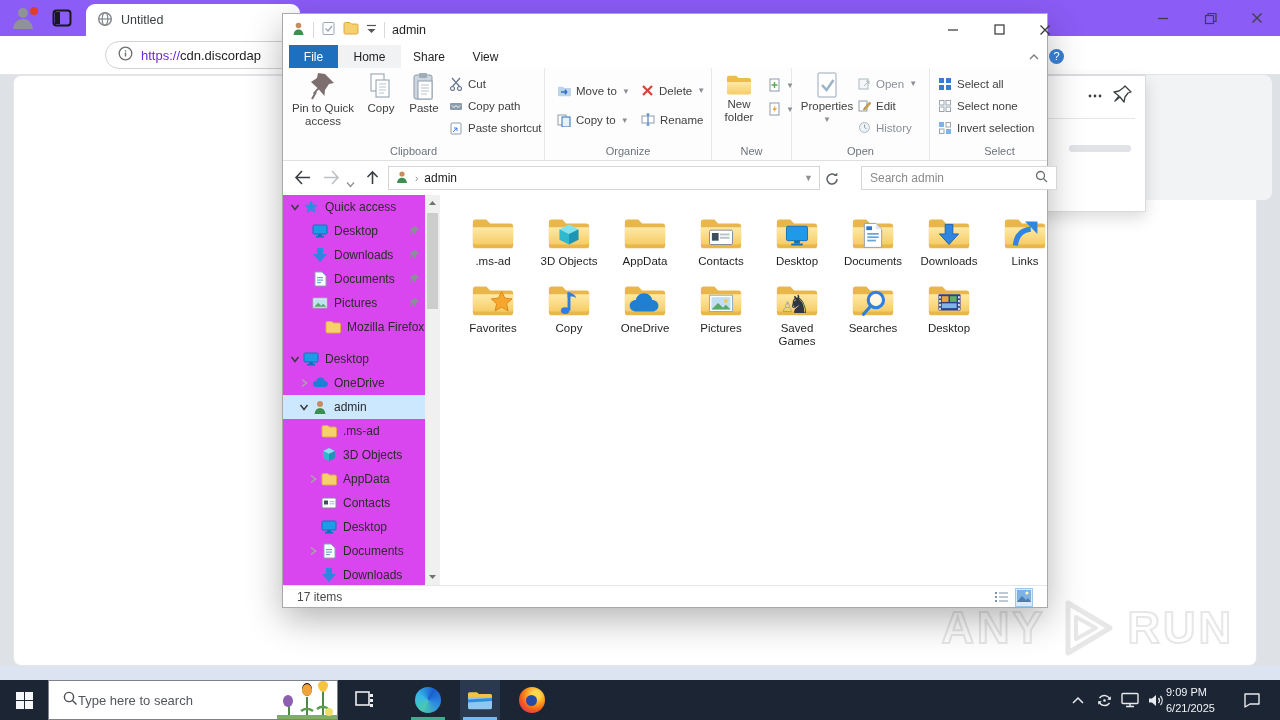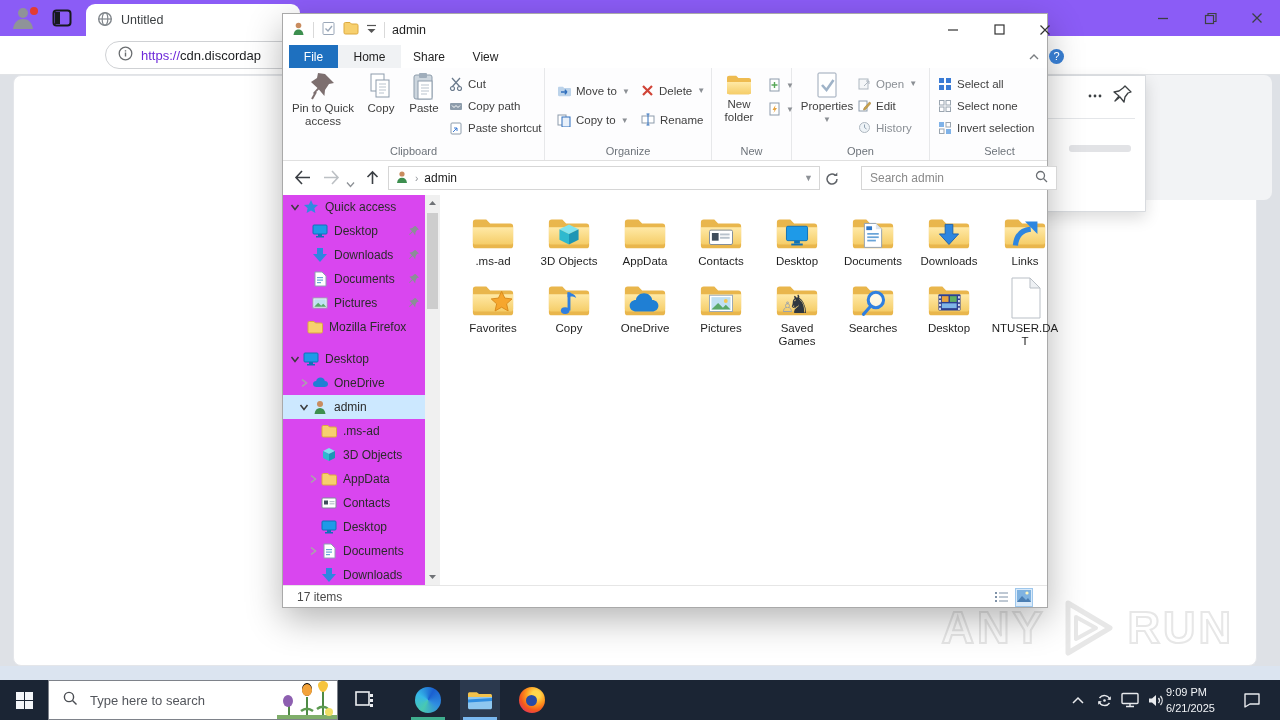--- a/index.html
+++ b/index.html
@@ -45,21 +45,21 @@
 .spin{position:absolute;right:5px;top:6px}
 .mainarea{position:absolute;left:157px;top:181px;width:629px;height:390px;overflow:hidden}
 .tiles{position:absolute;left:15px;top:10px;width:612px;display:flex;flex-wrap:wrap;align-content:flex-start}
 .tile{width:76px;margin-bottom:4px;display:flex;flex-direction:column;align-items:center}
 .tico{height:48px;display:flex;align-items:flex-end;justify-content:center}
 .tlab{margin-top:2px;font-size:11.5px;line-height:13px;color:#1f1f1f;text-align:center;max-width:70px;overflow-wrap:anywhere}
 .estatus{position:absolute;left:0;top:571px;width:100%;height:22px;border-top:1px solid #e6e6e6;background:#fff;font-size:12px;color:#4a4a4a}
 
 .taskbar{position:absolute;left:0;top:680px;width:1280px;height:40px;background:#1b2534;z-index:60}
 .tkbtn{position:absolute;top:0;width:40px;height:40px;display:flex;align-items:center;justify-content:center}
-.tksearch{position:absolute;left:48px;top:0;width:290px;height:40px;background:#fff;border:1px solid #7e828a;display:flex;align-items:center;padding-left:14px;gap:12px;font-size:13px;color:#53565c}
+.tksearch{position:absolute;left:48px;top:0;width:290px;height:40px;background:#fff;border:1px solid #7e828a;display:flex;align-items:center;padding-left:14px;gap:0;font-size:13px;color:#53565c}
 .tray{position:absolute;top:0;height:40px;display:flex;align-items:center;justify-content:center}
 .clock{position:absolute;left:1166px;top:4px;width:52px;height:32px;color:#f2f4f7;font-size:11px;text-align:left;line-height:16px}
 </style>
 </head>
 <body>
 
 <svg width="0" height="0" style="position:absolute">
     <defs>
 <linearGradient id="fg" x1="0" y1="0" x2="0" y2="1">
         <stop offset="0" stop-color="#ffe9a6"></stop>
@@ -499,21 +499,21 @@
           <span class="sic"><svg width="16" height="16" viewBox="0 0 16 16">
               <rect x="1" y="3" width="14" height="10" fill="#fff" stroke="#9aa7b5"></rect>
               <rect x="2.2" y="4.2" width="11.6" height="7.6" fill="#bfe0f2"></rect>
               <path d="M2.2 11.8l4-4 3 3 2-2 3 3z" fill="#58a868"></path>
             </svg></span>
           <span class="slab">Pictures</span>
           <span class="spin"><svg width="12" height="12">
               <path d="M7.5 1l3.5 3.5-2 .5-1.5 2.5-.3 3L4.8 7 1.5 10 1 9.5 4 6.2 1.5 3.8l2.8-.8L6.8 1z" fill="#8a8f96"></path>
             </svg></span>
         </div>
-        <div class="srow" style="padding-left: 10px;">
+        <div class="srow" style="padding-left: 28px;">
           <span class="exp"></span>
           <span class="sic"><svg width="16" height="16" viewBox="0 0 16 16">
               <path d="M1 4c0-1 .5-1.5 1.5-1.5H7l1.5 1.5H14c1 0 1.5.5 1.5 1.5v7c0 1-.5 1.5-1.5 1.5H2.5c-1 0-1.5-.5-1.5-1.5z" fill="#f7d06e" stroke="#dca93f"></path>
             </svg></span>
           <span class="slab">Mozilla Firefox</span>
         </div>
         <div class="srow" style="margin-top: 8px; padding-left: 6px;">
           <span class="exp">
             <svg width="12" height="12">
               <polyline points="2.5,4 6,8.5 9.5,4" fill="none" stroke="#3b3b3b" stroke-width="1.5"></polyline>
@@ -822,29 +822,20 @@
                     <rect x="0.8" y="14" width="1.6" height="2.4"></rect>
                     <rect x="20.6" y="2" width="1.6" height="2.4"></rect>
                     <rect x="20.6" y="6" width="1.6" height="2.4"></rect>
                     <rect x="20.6" y="10" width="1.6" height="2.4"></rect>
                     <rect x="20.6" y="14" width="1.6" height="2.4"></rect>
                   </g>
                 </g>
               </svg>
             </span>
             <span class="tlab">Desktop</span>
-          </div>
-          <div class="tile">
-            <span class="tico">
-              <svg width="34" height="44" viewBox="0 0 34 44">
-                <path d="M4 2h18l10 10v30H4z" fill="#fff" stroke="#b9bfc6"></path>
-                <path d="M22 2l10 10H22z" fill="#eef1f4" stroke="#b9bfc6"></path>
-              </svg>
-            </span>
-            <span class="tlab">NTUSER.DAT</span>
           </div>
         </div>
     </div>
 
     <div class="estatus">
       <span style="position:absolute;left:14px;top:4px">17 items</span>
       <span class="abs" style="right:38px;top:4px"><svg width="15" height="14">
             <g fill="#7e8priv"></g>
             <g stroke="#7f92a8">
               <path d="M5 3h9M5 7h9M5 11h9"></path>

